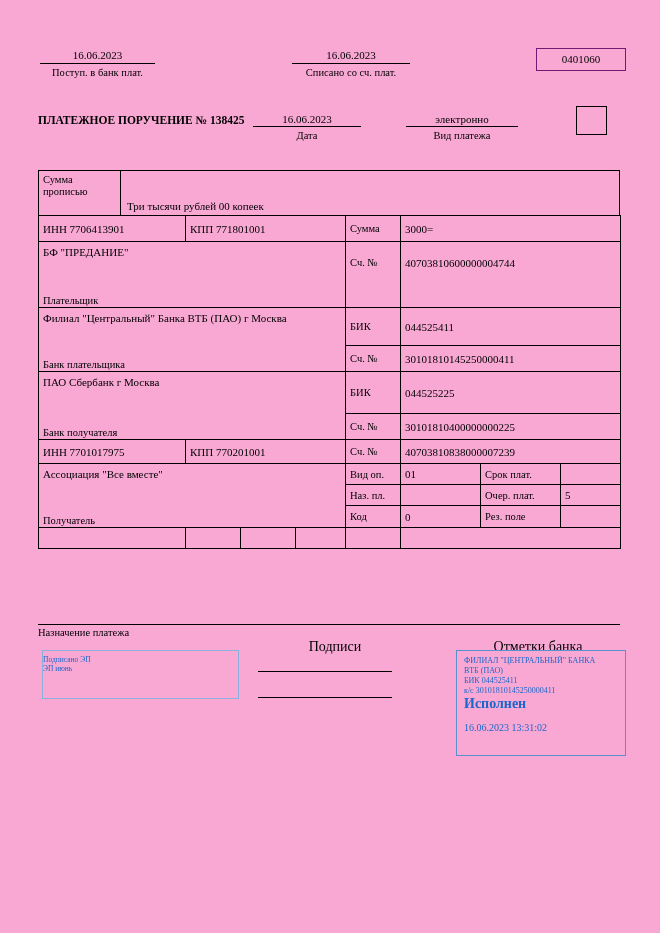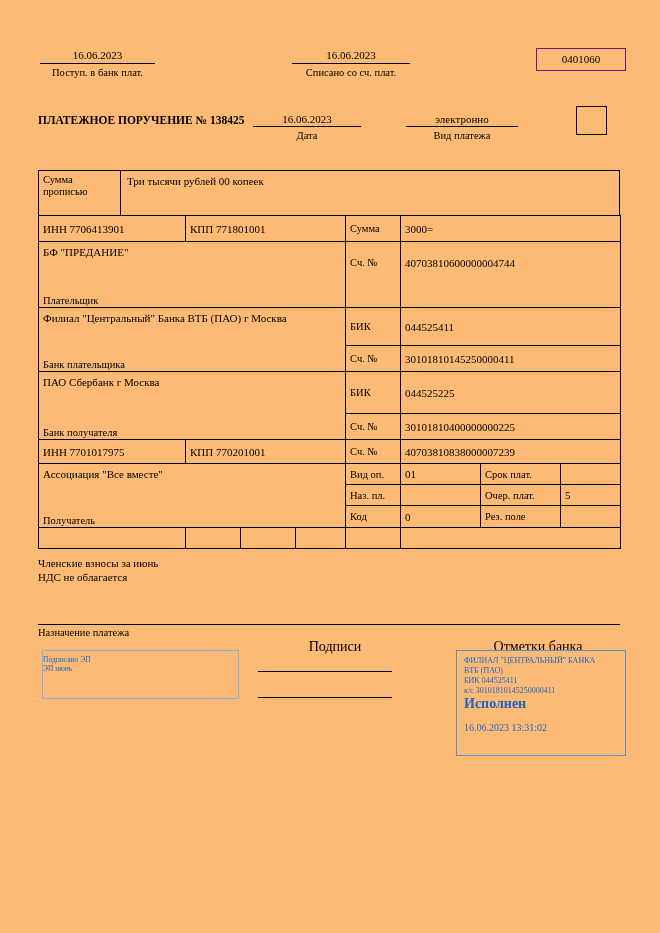--- a/index.html
+++ b/index.html
@@ -2,21 +2,21 @@
 <html><head>
 <meta charset="utf-8">
 <style>
   * { margin:0; padding:0; box-sizing:border-box; }
   html,body { background:#ffffff; }
   body {
     width:660px; height:933px;
     font-family:"Liberation Serif","DejaVu Serif",serif;
     color:#000;
   }
-  .page { position:relative; width:660px; height:933px; background:#fdba74; overflow:hidden; }
+  .page { position:relative; width:660px; height:933px; background:#f9a8d4; overflow:hidden; }
 
   
   .date-block { position:absolute; text-align:center; }
   .date-block .val { display:block; border-bottom:1px solid #000; font-size:11px; padding-bottom:2px; }
   .date-block .lbl { font-size:10.5px; padding-top:3px; }
 
   .form-code-box { position:absolute; left:536px; top:48px; width:90px; height:23px;
     border:1px solid #701a75; text-align:center; font-size:11px; line-height:21px; }
 
   .doc-title { position:absolute; left:38px; top:114px; font-size:11.5px; font-weight:bold; }
@@ -25,21 +25,21 @@
   .title-field .val { display:block; border-bottom:1px solid #000; font-size:11px; padding-bottom:1px; }
   .title-field .lbl { font-size:10.5px; padding-top:3px; }
 
   .reserve-box { position:absolute; left:576px; top:106px; width:31px; height:29px; border:1px solid #000; }
 
   
   .amount-box { position:absolute; left:38px; top:170px; width:582px; height:46px;
     border:1px solid #000; display:flex; }
   .amount-label { width:82px; border-right:1px solid #000; padding:3px 4px;
     font-size:10.5px; white-space:pre-line; line-height:12px; }
-  .amount-value { flex:1; padding:4px 6px; font-size:11px; }
+  .amount-value { flex:1; padding:4px 6px; font-size:11px;margin-top:25px; }
 
   
   .main-table { position:absolute; left:38px; top:215px; width:582px;
     border-collapse:collapse; table-layout:fixed; }
   .main-table td { border:1px solid #000; font-size:11px; padding:2px 4px;
     vertical-align:middle; overflow:hidden; }
   .main-table td.sm { font-size:10.5px; }
   .main-table td.vtop-pad { vertical-align:top; padding-top:15px; }
   .main-table td.stack { position:relative; vertical-align:top; }
   .main-table td.stack .top { padding:2px 0; }
@@ -192,22 +192,20 @@
         <td></td>
         <td></td>
         <td></td>
         <td></td>
         <td></td>
         <td colspan="3"></td>
       </tr>
     </tbody>
   </table>
 
-  <div class="purpose-text">Членские взносы за июнь
-НДС не облагается</div>
 
   <div class="purpose-rule">
     <div class="lbl">Назначение платежа</div>
   </div>
 
   <div class="sec-label" style="left:256px; top:627px; width:158px;">Подписи</div>
   <div class="sec-label" style="left:452px; top:627px; width:172px;">Отметки банка</div>
 
   <div class="sig-stamp">
     <div class="s1">Подписано ЭП</div>

